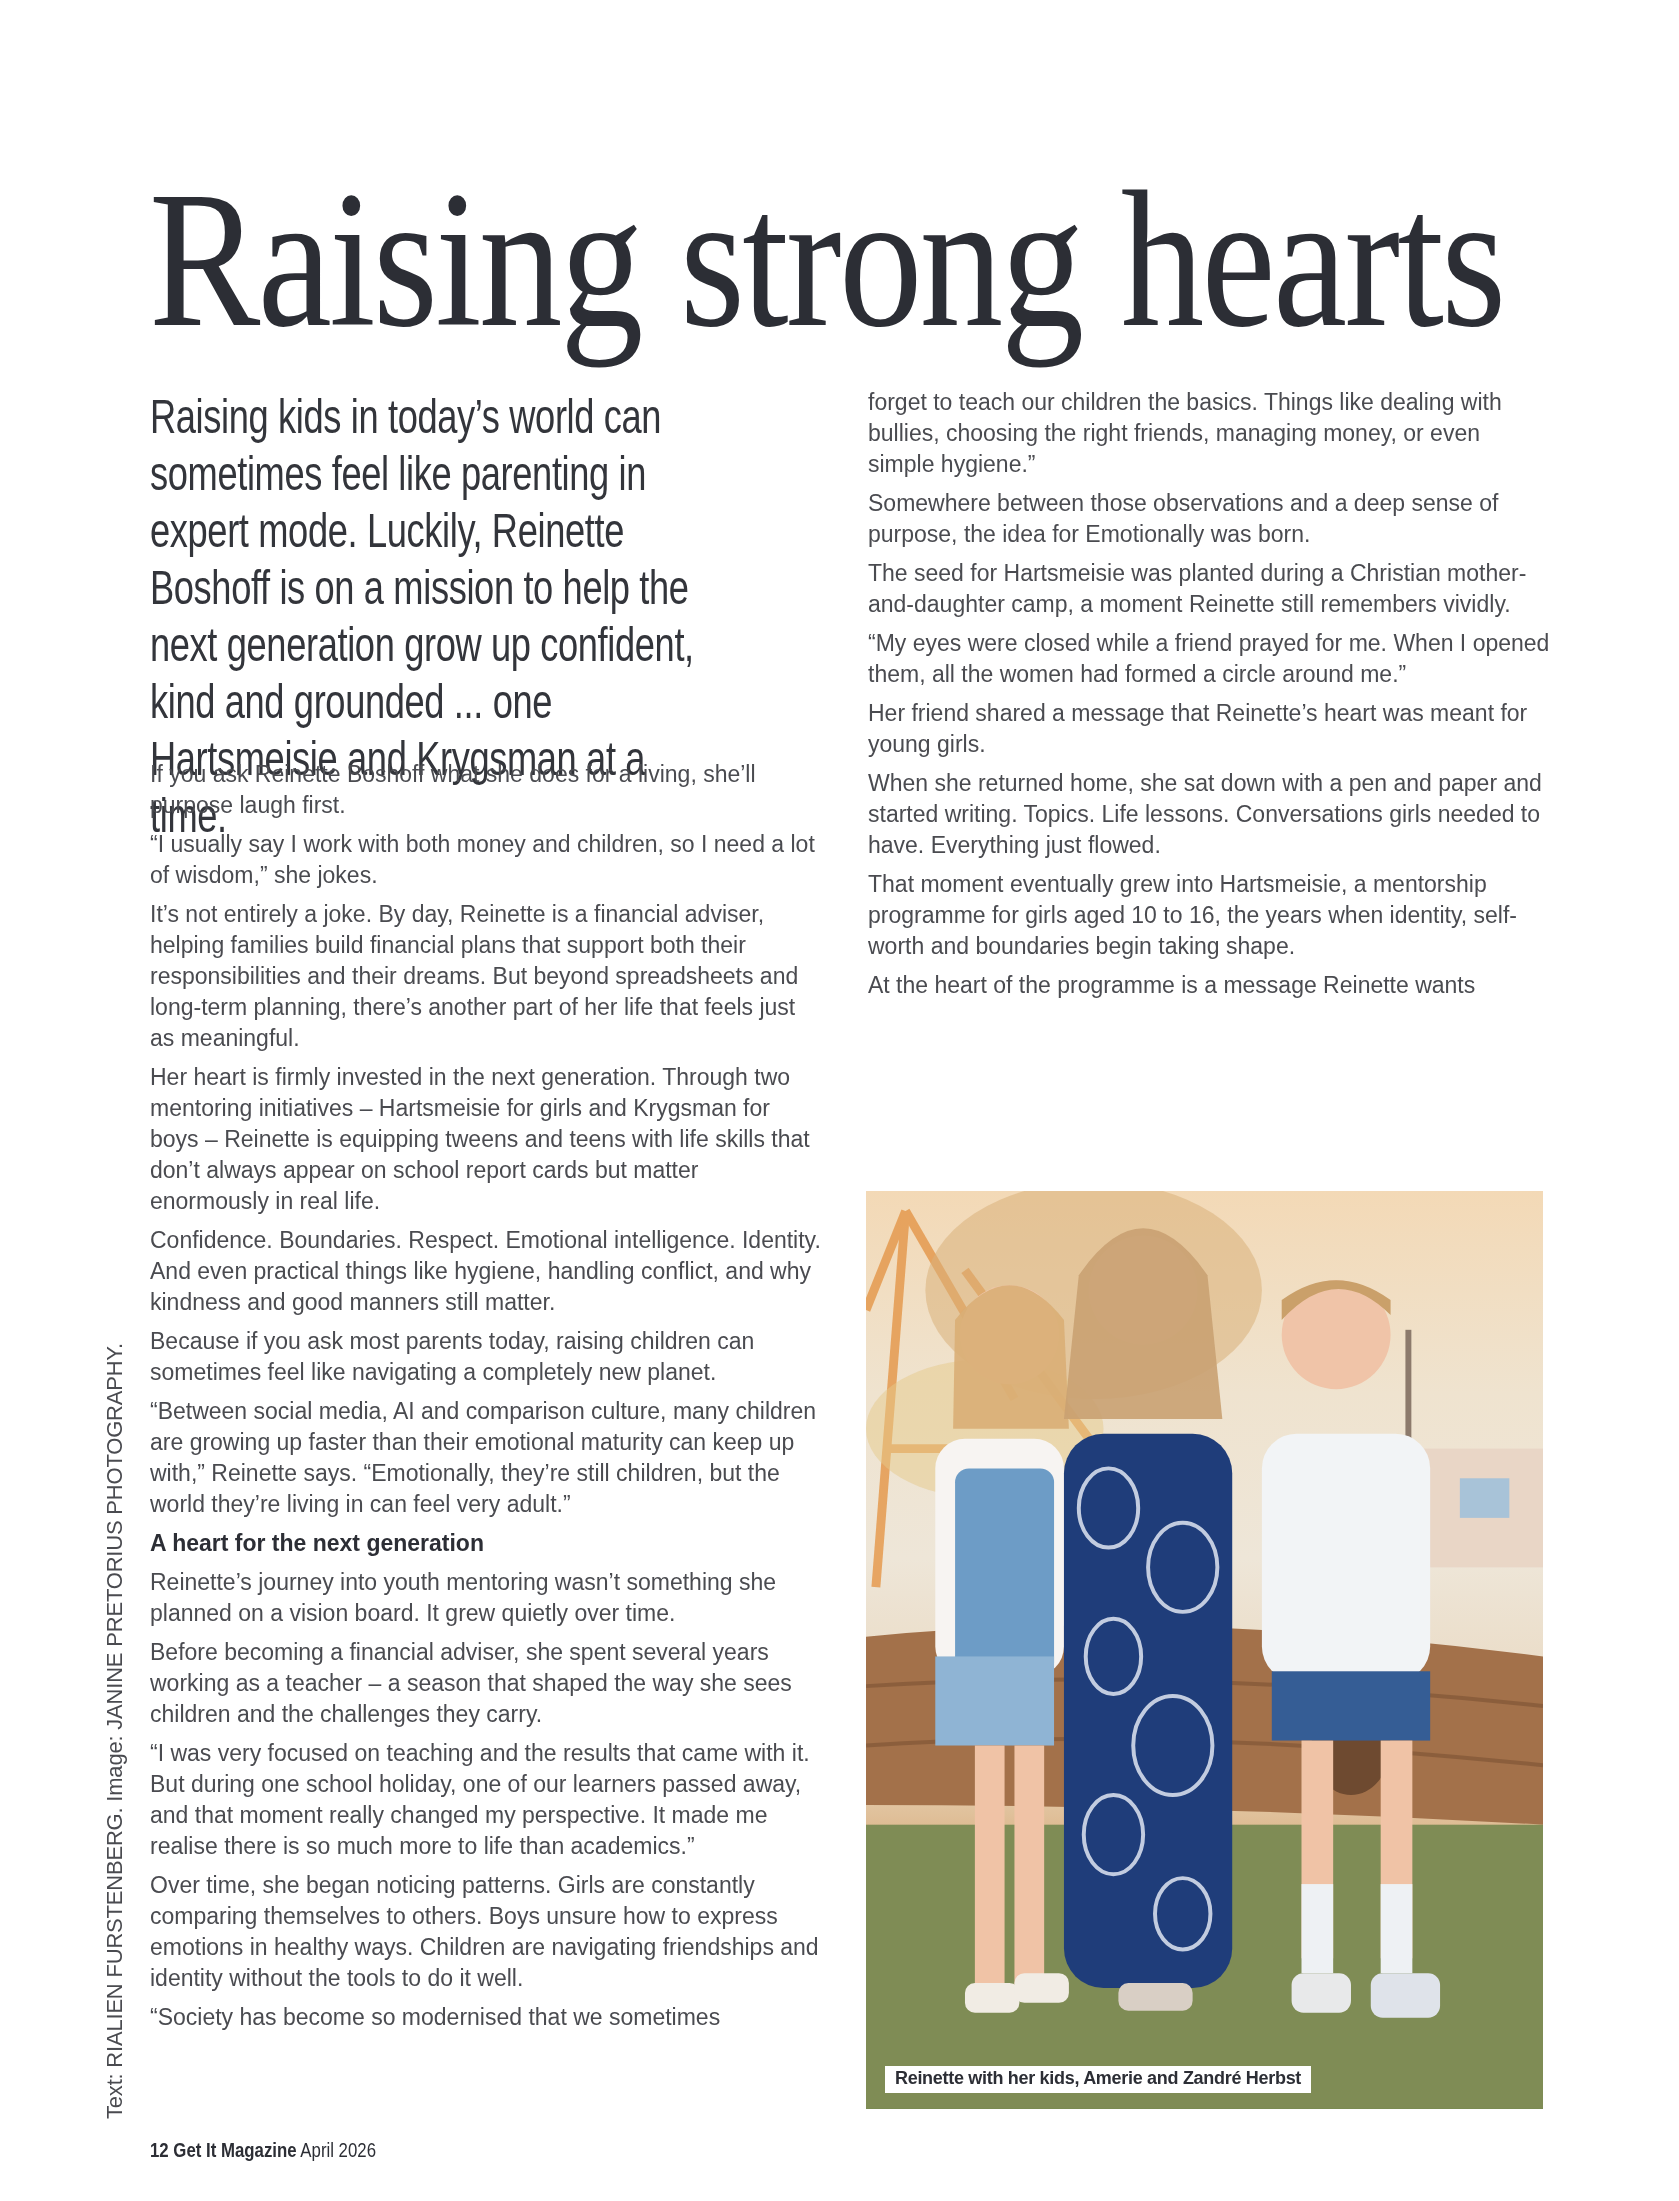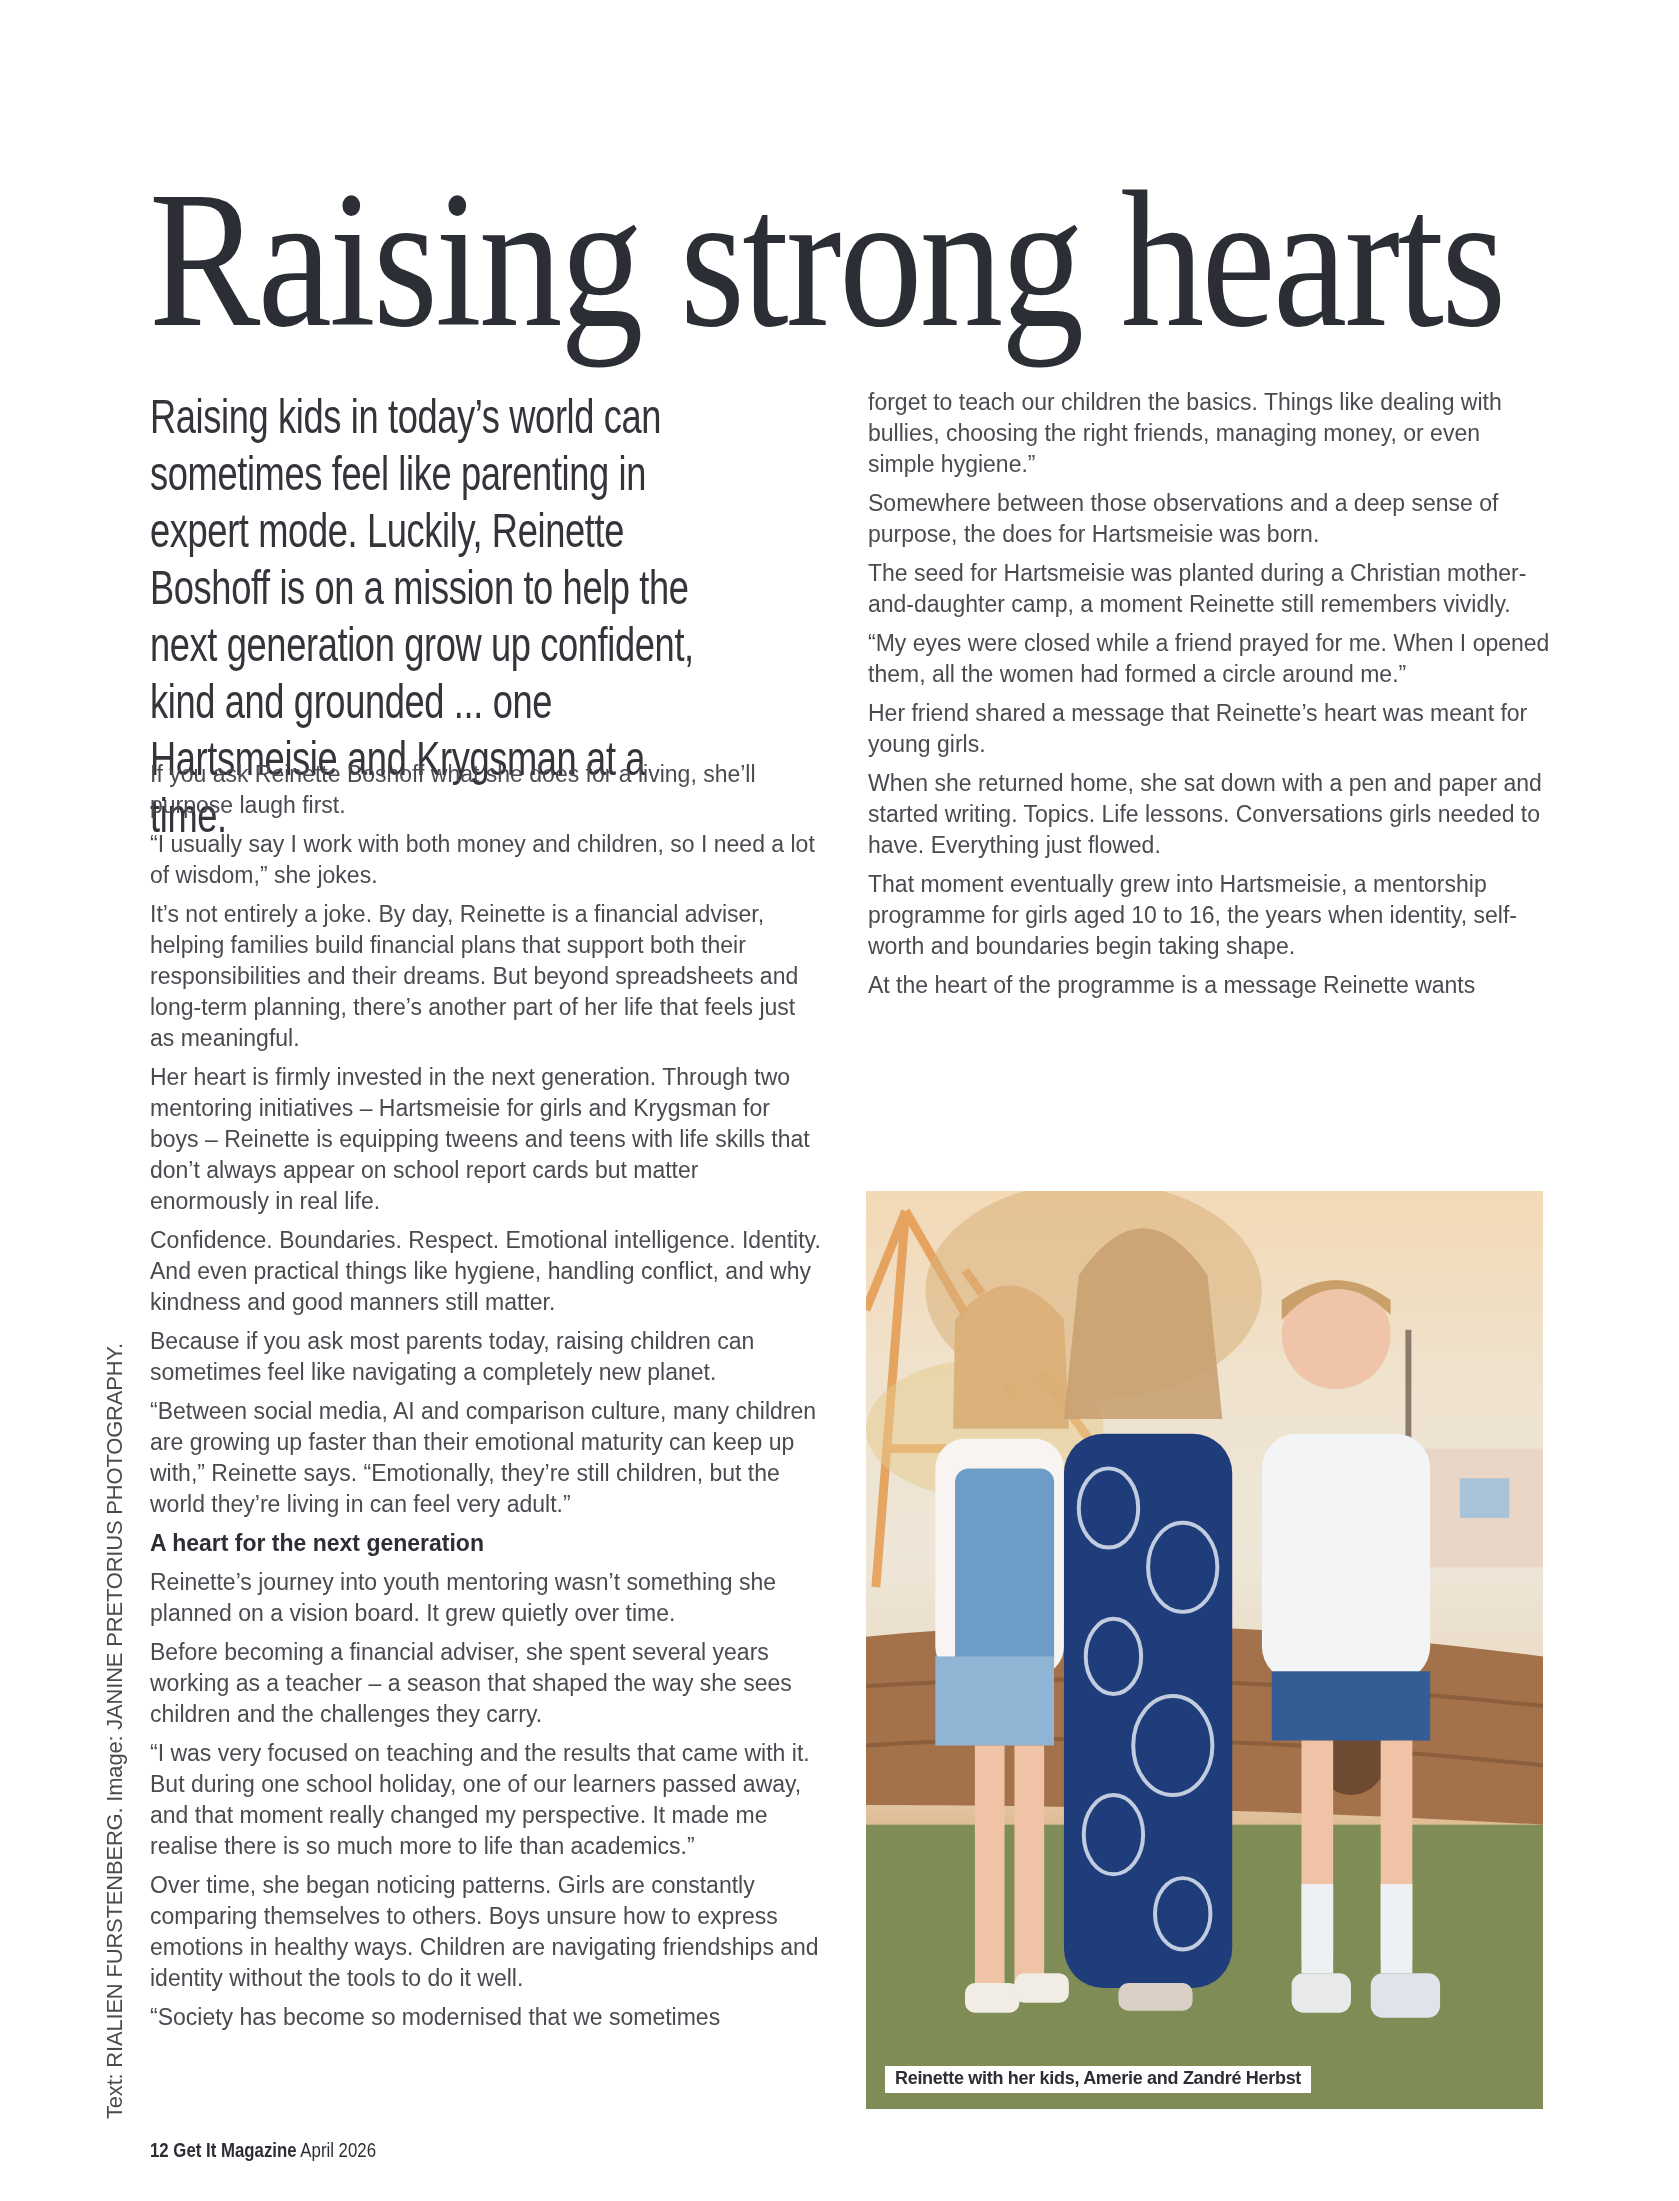--- a/index.html
+++ b/index.html
@@ -75,21 +75,21 @@
     <h3>A heart for the next generation</h3>
     <p>Reinette’s journey into youth mentoring wasn’t something she planned on a vision board. It grew quietly over time.</p>
     <p>Before becoming a financial adviser, she spent several years working as a teacher – a season that shaped the way she sees children and the challenges they carry.</p>
     <p>“I was very focused on teaching and the results that came with it. But during one school holiday, one of our learners passed away, and that moment really changed my perspective. It made me realise there is so much more to life than academics.”</p>
     <p>Over time, she began noticing patterns. Girls are constantly comparing themselves to others. Boys unsure how to express emotions in healthy ways. Children are navigating friendships and identity without the tools to do it well.</p>
     <p>“Society has become so modernised that we sometimes</p>
   </div>
 
   <div class="col col-right">
     <p>forget to teach our children the basics. Things like dealing with bullies, choosing the right friends, managing money, or even simple hygiene.”</p>
-    <p>Somewhere between those observations and a deep sense of purpose, the does for Hartsmeisie was born.</p>
+    <p>Somewhere between those observations and a deep sense of purpose, the idea for Emotionally was born.</p>
     <p>The seed for Hartsmeisie was planted during a Christian mother-and-daughter camp, a moment Reinette still remembers vividly.</p>
     <p>“My eyes were closed while a friend prayed for me. When I opened them, all the women had formed a circle around me.”</p>
     <p>Her friend shared a message that Reinette’s heart was meant for young girls.</p>
     <p>When she returned home, she sat down with a pen and paper and started writing. Topics. Life lessons. Conversations girls needed to have. Everything just flowed.</p>
     <p>That moment eventually grew into Hartsmeisie, a mentorship programme for girls aged 10 to 16, the years when identity, self-worth and boundaries begin taking shape.</p>
     <p>At the heart of the programme is a message Reinette wants</p>
   </div>
 
   <div class="photo">
     <svg viewBox="0 0 684 927">

